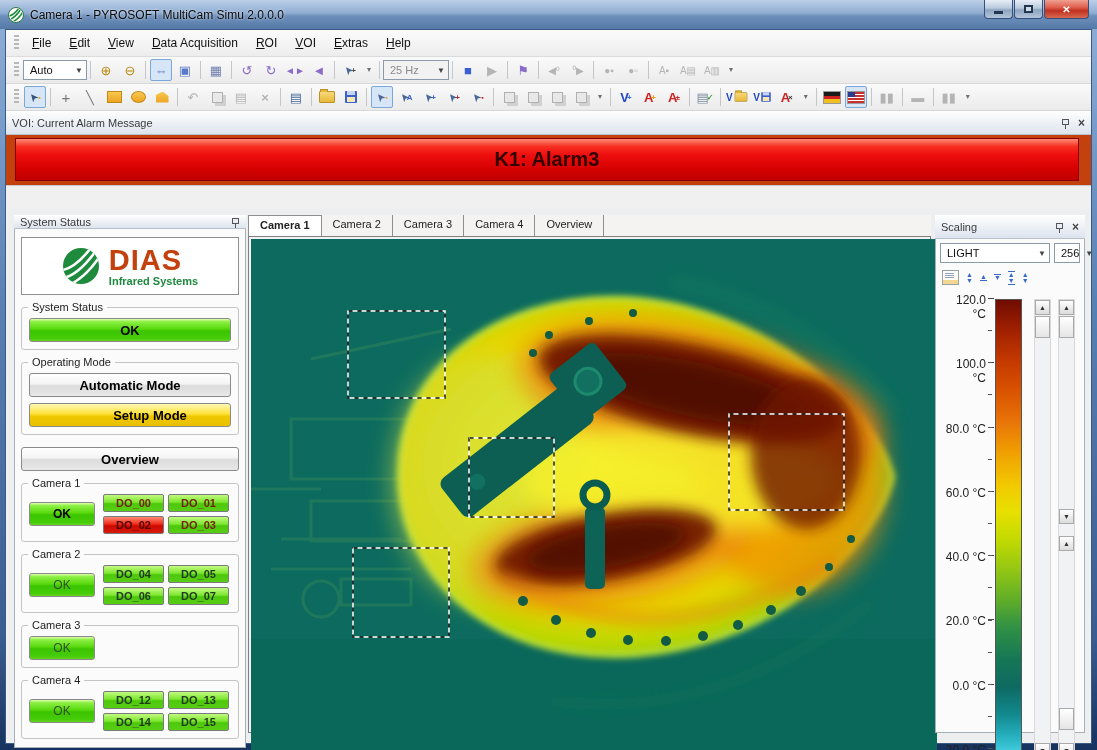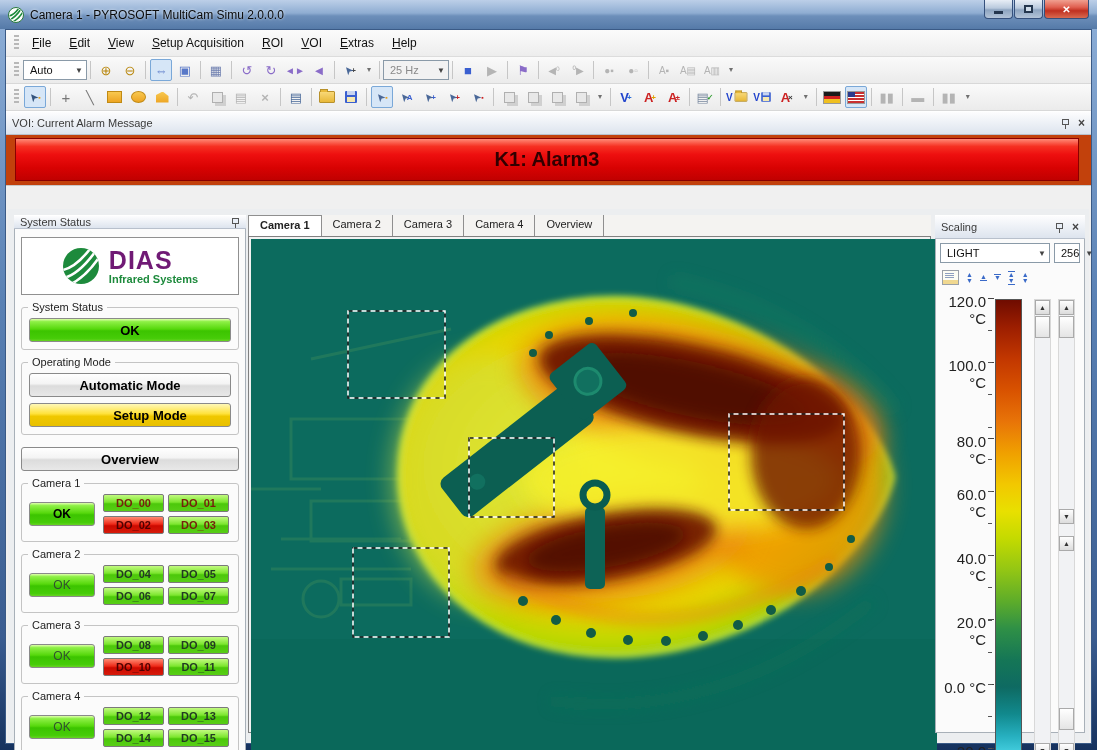--- a/index.html
+++ b/index.html
@@ -65,21 +65,21 @@
   
   .main{position:absolute;top:179px;left:2px;right:2px;bottom:2px;background:#eceef0;}
   .dock{position:absolute;top:6px;bottom:8px;display:flex;flex-direction:column;}
   .dock-left{left:6px;width:232px;}
   .dock-right{right:4px;width:150px;}
   .dock-body{flex:1;background:#fbfbfb;border:1px solid #a8b0b8;border-top:none;box-sizing:border-box;position:relative;}
   
   .lp{padding:8px 6px;}
   .logo-box{height:56px;border:1px solid #909090;box-shadow:1px 1px 0 #fff inset;background:#fff;display:flex;align-items:center;justify-content:center;gap:9px;}
   .logo-text{display:flex;flex-direction:column;line-height:1;}
-  .logo-brand{font-size:25px;font-weight:bold;color:#701a75;letter-spacing:1px;}
+  .logo-brand{font-size:29px;font-weight:bold;color:#c2410c;letter-spacing:1px;}
   .logo-sub{font-size:11px;font-weight:bold;color:#1d8a3c;margin-top:1px;align-self:flex-end;}
   .group{border:1px solid #c4c4c4;border-radius:3px;position:relative;margin-top:12px;padding:10px 7px 7px 7px;}
   .group-label{position:absolute;top:-7px;left:6px;background:#fbfbfb;padding:0 4px;font-size:11px;color:#222;}
   .btn{border:1px solid #8a8a8a;border-radius:3px;text-align:center;font-size:13px;font-weight:bold;color:#000;
     display:flex;align-items:center;justify-content:center;box-sizing:border-box;}
   .btn-green{background:linear-gradient(180deg,#e0ffae 0%,#8ef046 12%,#56d80c 46%,#3cc400 54%,#46cc08 88%,#66d422 100%);}
   .btn-silver{background:linear-gradient(180deg,#ffffff 0%,#f4f4f4 44%,#dcdcdc 54%,#e8e8e8 100%);}
   .btn-yellow{background:linear-gradient(180deg,#fff8b8 0%,#ffe23c 44%,#f0c800 56%,#e8c000 100%);padding-left:40px;}
   .btn-big{height:24px;width:100%;}
   .cam-row{display:flex;gap:8px;align-items:center;}
@@ -98,21 +98,21 @@
   .tab.active{font-weight:bold;background:#fff;border-top:1px solid #8f8f8f;border-left:1px solid #8f8f8f;}
   .viewport{position:absolute;top:21px;left:0;right:0;bottom:0;border:1px solid #808080;background:#f2f2f2;box-sizing:border-box;}
   .viewport svg{position:absolute;top:2px;left:2px;}
   
   .sp{padding:4px;display:flex;flex-direction:column;height:100%;box-sizing:border-box;}
   .sp-combos{display:flex;gap:4px;}
   .sp-icons{display:flex;gap:7px;margin-top:7px;align-items:center;padding-left:2px;}
   .sheet{width:15px;height:13px;background:#fdfdf4;border:1px solid #9aa0a8;box-shadow:inset 0 -4px 0 #f0d890;position:relative;}
   .sheet::before{content:"";position:absolute;left:2px;top:2px;width:9px;height:1px;background:#8fa0c0;box-shadow:0 2px 0 #8fa0c0,0 4px 0 #8fa0c0;}
   .scale-area{position:relative;flex:1;margin-top:6px;}
-  .tick-label{position:absolute;width:46px;text-align:right;font-size:15px;color:#222;}
+  .tick-label{position:absolute;width:46px;text-align:right;font-size:12px;color:#222;}
   .tick-label::after{content:"";position:absolute;right:-8px;top:5px;width:6px;height:1px;background:#444;}
   .tickstrip{position:absolute;left:48px;top:8px;width:4px;height:450px;
     background:repeating-linear-gradient(180deg,transparent 0 31.1px,#555 31.1px 32.15px);}
   .colorbar{position:absolute;left:55px;top:8px;width:25px;height:450px;border:1px solid #555;
     background:linear-gradient(180deg,#6f0c00 0%,#9c1e00 6%,#c23700 13%,#d85200 20%,#e87408 27%,#f0a000 34%,#f2c800 41%,#e8e000 47%,#c4da00 53%,#93c614 60%,#5dac2a 67%,#2f9046 73%,#157656 80%,#0e6a62 86%,#11898d 92%,#27b0c0 97%,#3fc9da 100%);}
   .scol{position:absolute;top:8px;width:15px;height:458px;background:#f1f2f4;border:1px solid #d8d8d8;box-sizing:content-box;}
   .scol-a{left:94px;} .scol-b{left:118px;}
   .sbtn{position:absolute;left:0;width:15px;height:15px;background:linear-gradient(180deg,#fefefe,#dcdcdc);border:1px solid #aaa;box-sizing:border-box;display:flex;align-items:center;justify-content:center;font-size:7px;color:#333;}
   .sthumb{position:absolute;left:0;width:15px;height:22px;background:linear-gradient(180deg,#ffffff,#e4e4e4);border:1px solid #aaa;box-sizing:border-box;}
 </style>
@@ -145,21 +145,21 @@
     </div>
   </div>
 
   <div class="client">
 
     <div class="menubar">
       <span class="grip"></span>
       <span class="menu-item">File</span>
       <span class="menu-item">Edit</span>
       <span class="menu-item">View</span>
-      <span class="menu-item">Setup Acquisition</span>
+      <span class="menu-item">Data Acquisition</span>
       <span class="menu-item">ROI</span>
       <span class="menu-item">VOI</span>
       <span class="menu-item">Extras</span>
       <span class="menu-item">Help</span>
     </div>
 
     <div class="toolbar">
       <span class="grip"></span>
       <span class="combo" style="width:64px">
           <span>Auto</span>
@@ -412,34 +412,20 @@
               </div>
             </div>
           </div>
 
           <div class="group cam-dim">
             <span class="group-label">Camera 3</span>
             <div class="cam-row">
               <div class="btn btn-green ok-small">
                     <span>OK</span>
                   </div>
-              <div class="do-grid">
-                <div class="do">
-                      <span>DO_08</span>
-                    </div>
-                <div class="do">
-                      <span>DO_09</span>
-                    </div>
-                <div class="do red">
-                      <span>DO_10</span>
-                    </div>
-                <div class="do">
-                      <span>DO_11</span>
-                    </div>
-              </div>
             </div>
           </div>
 
           <div class="group cam-dim">
             <span class="group-label">Camera 4</span>
             <div class="cam-row">
               <div class="btn btn-green ok-small">
                     <span>OK</span>
                   </div>
               <div class="do-grid">
@@ -597,21 +583,21 @@
             <span class="sheet"></span>
             <span class="mini2">▲<span>▼</span></span>
             <span class="mini2 botline">▲</span>
             <span class="mini2 topline">▼</span>
             <span class="mini2 topline botline">▲<span>▼</span></span>
             <span class="mini2">▲<span>▼</span></span>
           </div>
           <div class="scale-area">
             <span class="tick-label" style="top:2px">120.0 °C</span>
             <span class="tick-label" style="top:66px">100.0 °C</span>
-            <span class="tick-label" style="top:142px">80.0 °C</span>
+            <span class="tick-label" style="top:131px">80.0 °C</span>
             <span class="tick-label" style="top:195px">60.0 °C</span>
             <span class="tick-label" style="top:259px">40.0 °C</span>
             <span class="tick-label" style="top:323px">20.0 °C</span>
             <span class="tick-label" style="top:388px">0.0 °C</span>
             <span class="tick-label" style="top:452px">-20.0 °C</span>
             <div class="tickstrip"></div>
             <div class="colorbar"></div>
             <div class="scol scol-a">
               <div class="sbtn" style="top:0">▲</div>
               <div class="sthumb" style="top:16px"></div>

